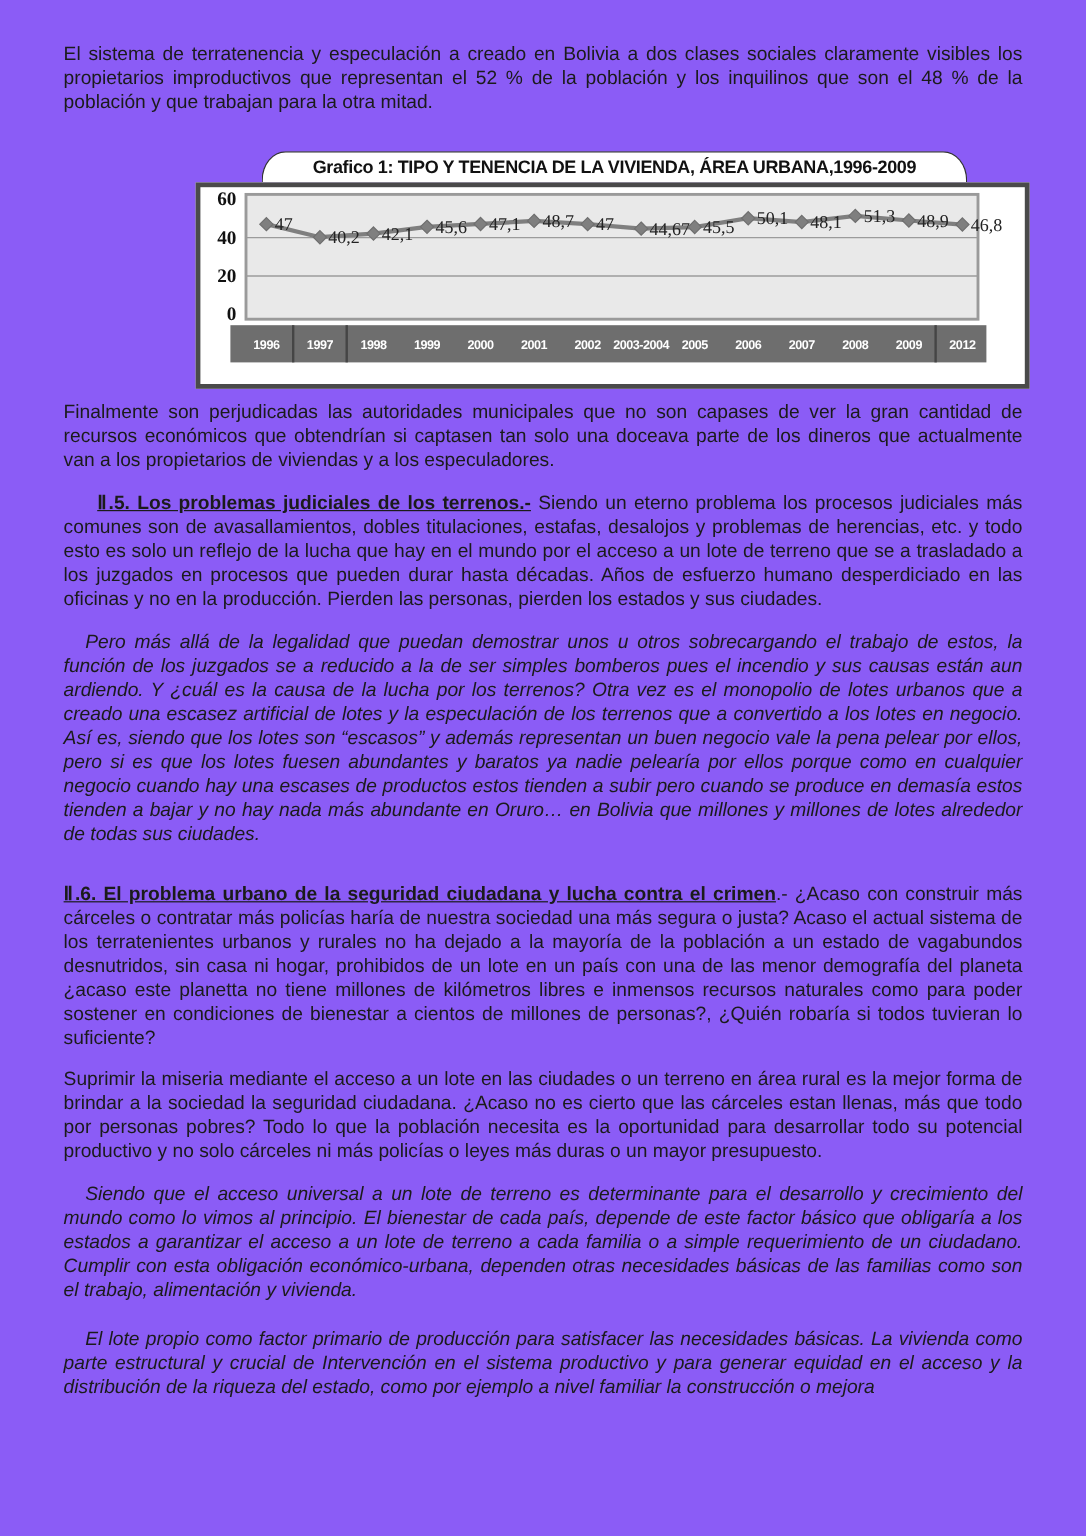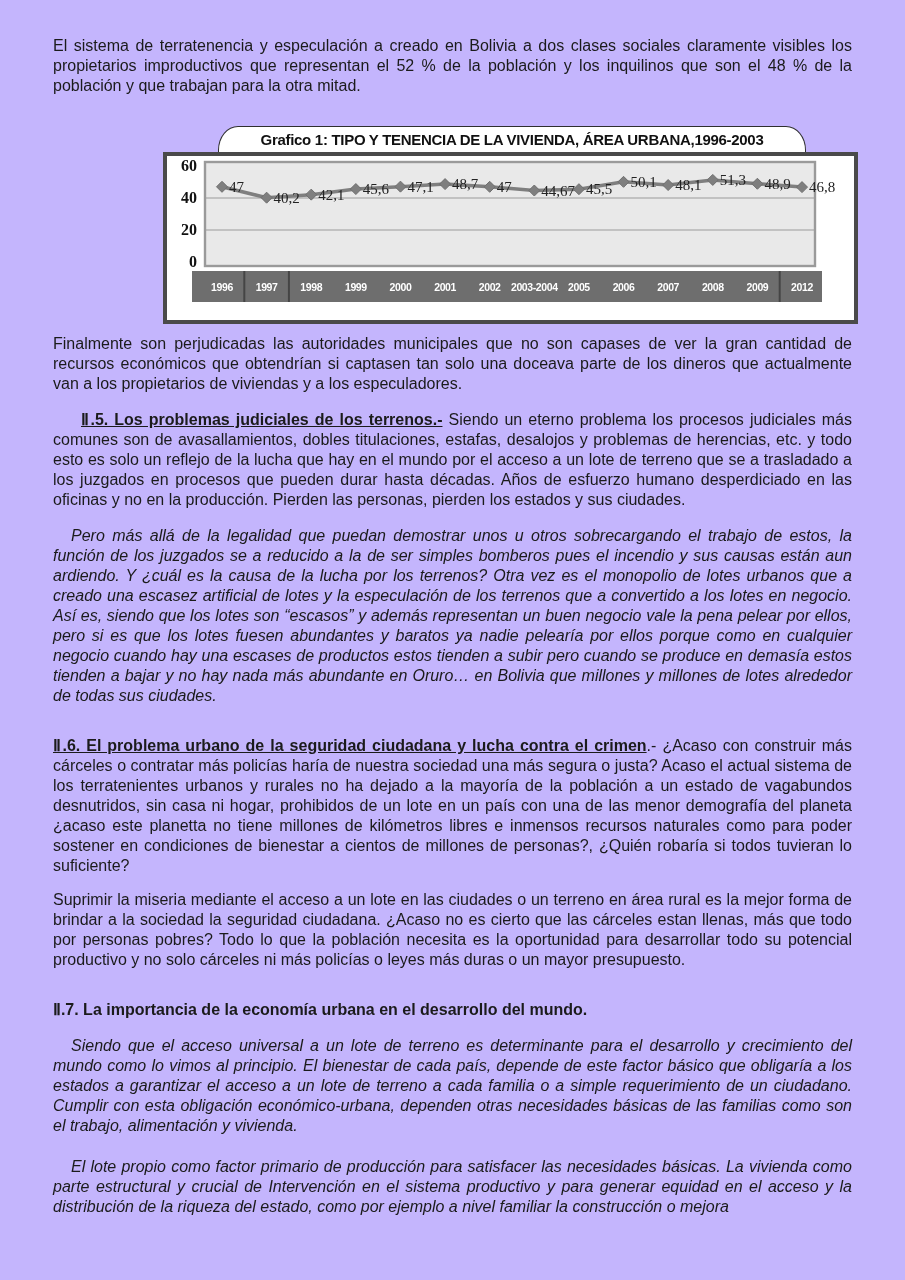--- a/index.html
+++ b/index.html
@@ -1,20 +1,20 @@
 <!DOCTYPE html>
 <html lang="es"><head>
 <meta charset="utf-8">
 <style>
   html,body{margin:0;padding:0;background:#ffffff;}
   .page{
     position:relative;
     width:905px;
     height:1280px;
-    background:#c4b5fd;
+    background:#8b5cf6;
     font-family:"Liberation Sans", sans-serif;
     color:#1b1b1b;
     box-sizing:border-box;
     padding:36px 53px 0 53px;
     overflow:hidden;
   }
   p{
     margin:0;
     font-size:16px;
     line-height:20px;
@@ -81,21 +81,21 @@
 </style>
 </head>
 <body>
 
 <div class="page">
 
   <p><span>El sistema de terratenencia y especulación  a creado en Bolivia a dos clases sociales claramente visibles los propietarios improductivos que representan el 52 % de la población  y los inquilinos  que son el 48 % de la población y que trabajan para la otra mitad.</span></p>
 
   <div class="figure">
     <div class="ribbon">
-      <span>Grafico 1:  TIPO Y TENENCIA DE LA VIVIENDA,  ÁREA URBANA,1996-2003</span>
+      <span>Grafico 1:  TIPO Y TENENCIA DE LA VIVIENDA,  ÁREA URBANA,1996-2009</span>
     </div>
     <div class="chartbox">
       <svg width="687" height="164" viewBox="0 0 687 164">
           <rect x="38" y="6" width="610" height="104" fill="#e9e9e9" stroke="#9a9a9a" stroke-width="2.4"></rect>
           <line x1="38" y1="74" x2="648" y2="74" stroke="#9b9b9b" stroke-width="1.2"></line>
           <line x1="38" y1="42" x2="648" y2="42" stroke="#9b9b9b" stroke-width="1.2"></line>
           <text x="30" y="111" text-anchor="end" class="ytick">0</text>
           <text x="30" y="79" text-anchor="end" class="ytick">20</text>
           <text x="30" y="47" text-anchor="end" class="ytick">40</text>
           <text x="30" y="15" text-anchor="end" class="ytick">60</text>
@@ -153,19 +153,18 @@
   <p class="p2"><span>Finalmente son perjudicadas las autoridades  municipales que no son capases de ver la gran cantidad de recursos económicos   que obtendrían si captasen tan solo   una doceava parte de los dineros que actualmente  van a los propietarios de viviendas y a los especuladores.</span></p>
 
   <p class="gap-md" style="text-indent:28px;"><span class="head-inline">Ⅱ.5. Los problemas judiciales de los terrenos.-</span><span> Siendo un eterno  problema los procesos judiciales más comunes son de  avasallamientos, dobles titulaciones, estafas, desalojos y problemas de herencias, etc.  y todo esto es solo un reflejo de  la lucha que hay en el mundo por el acceso a un lote de terreno que se a  trasladado a los juzgados en procesos que pueden durar hasta décadas. Años de esfuerzo humano desperdiciado en las oficinas y no en la producción. Pierden las personas, pierden los estados y sus ciudades.</span></p>
 
   <p class="gap-md indent"><span>Pero más allá de la legalidad que puedan demostrar unos u otros sobrecargando el trabajo de estos,  la función de los juzgados se a reducido a la de ser simples bomberos  pues el incendio y sus causas están aun ardiendo. Y ¿cuál es la causa de la lucha por los terrenos? Otra vez es el monopolio de lotes urbanos que a creado una escasez  artificial de lotes y la especulación de los terrenos que a convertido a los lotes en negocio. Así es, siendo que los lotes son “escasos” y además representan un buen negocio vale la pena pelear por ellos, pero si es que  los lotes fuesen abundantes y baratos  ya nadie pelearía por ellos porque como en cualquier negocio cuando hay una escases de productos estos tienden a subir pero cuando se produce en demasía estos tienden a bajar y no hay nada más abundante en Oruro… en Bolivia que millones y millones de lotes alrededor de todas sus ciudades.</span></p>
 
   <p class="gap-lg"><span class="head-inline">Ⅱ.6. El problema urbano de la seguridad ciudadana y lucha contra el crimen</span><span>.-  ¿Acaso con construir más cárceles o contratar más policías haría de nuestra sociedad una más segura o justa? Acaso el actual sistema de  los terratenientes urbanos y rurales no ha dejado a la mayoría de la población a un estado de vagabundos desnutridos, sin casa ni hogar, prohibidos de un lote en un  país con una de las menor demografía del planeta ¿acaso este planetta  no tiene millones de kilómetros libres e inmensos recursos naturales como para poder sostener en condiciones de bienestar a cientos de millones de personas?, ¿Quién robaría si todos tuvieran lo suficiente?</span></p>
 
   <p class="gap-sm"><span>Suprimir la miseria mediante el acceso a un lote en las ciudades  o un terreno en área  rural es la mejor forma de brindar a la sociedad la seguridad ciudadana. ¿Acaso no es cierto que las cárceles estan llenas, más que todo por personas pobres? Todo lo que la población necesita es  la oportunidad para desarrollar todo su potencial productivo y no solo cárceles ni más policías o leyes más duras o un mayor presupuesto.</span></p>
 
-  <p class="gap-lg sec-head"><span>Ⅱ.7. La importancia de la economía urbana en el desarrollo del mundo.</span></p>
 
   <p class="gap-md indent"><span>Siendo que el acceso universal a un lote de terreno es determinante para el desarrollo y crecimiento del mundo como lo vimos al principio.  El bienestar de cada país, depende de este factor básico que obligaría a los  estados a garantizar el acceso a un lote de terreno a cada familia o a simple requerimiento de un ciudadano. Cumplir con esta obligación económico-urbana, dependen otras necesidades básicas de las familias como son el trabajo, alimentación y vivienda.</span></p>
 
   <p class="gap-xl indent"><span>El  lote propio como factor primario de  producción para satisfacer las necesidades básicas.  La vivienda como parte estructural  y  crucial  de   Intervención en el sistema productivo y para generar equidad en el acceso y la distribución de la riqueza del estado, como por ejemplo a nivel familiar la construcción o mejora</span></p>
 
 </div>
 
 </body></html>

